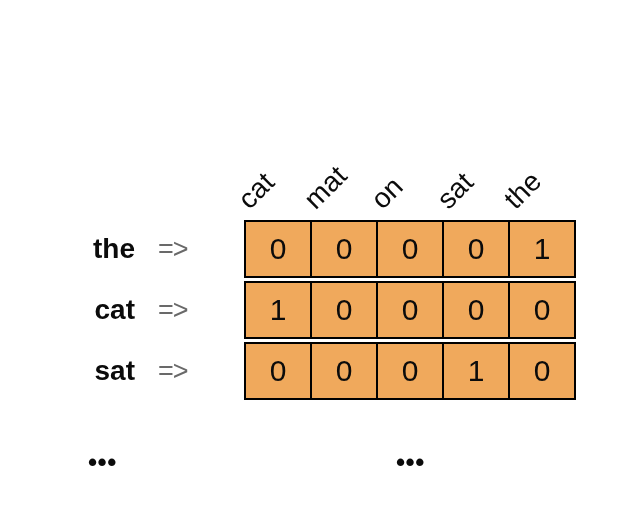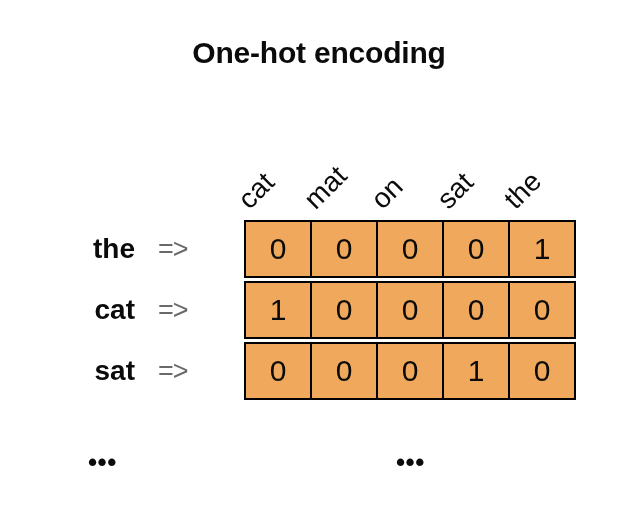--- a/index.html
+++ b/index.html
@@ -149,21 +149,20 @@
   #ellipsis-matrix {
     left: 396px;
     top: 449px;
   }
 </style>
 </head>
 <body>
 
 <div id="canvas">
 
-  <div id="title">One-hot encoding</div>
 
   <div id="col-headers">
     <div class="col-header" style="left:0px;">
       <span class="col-header-label">cat</span>
     </div>
     <div class="col-header" style="left:66.4px;">
       <span class="col-header-label">mat</span>
     </div>
     <div class="col-header" style="left:132.8px;">
       <span class="col-header-label">on</span>

